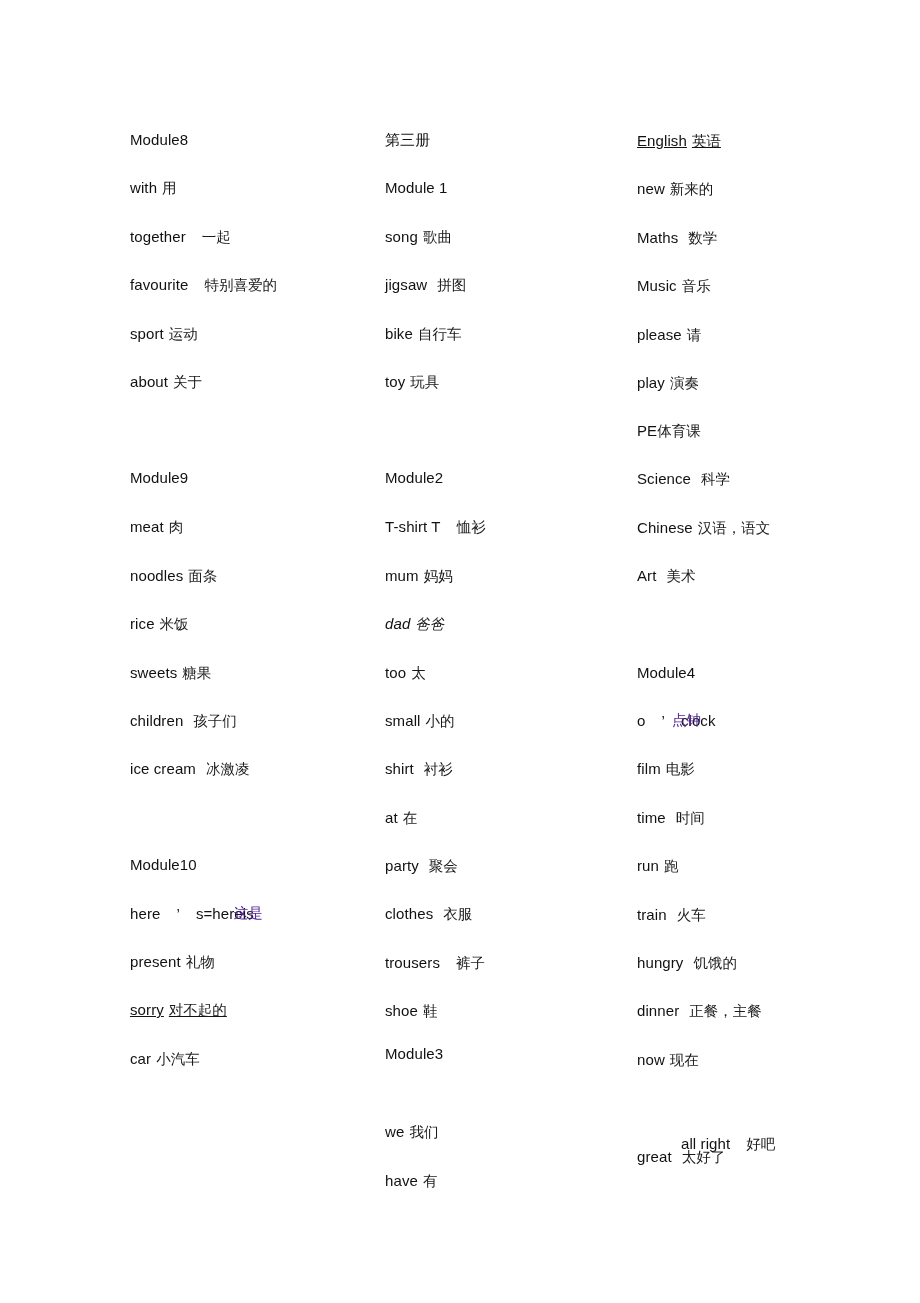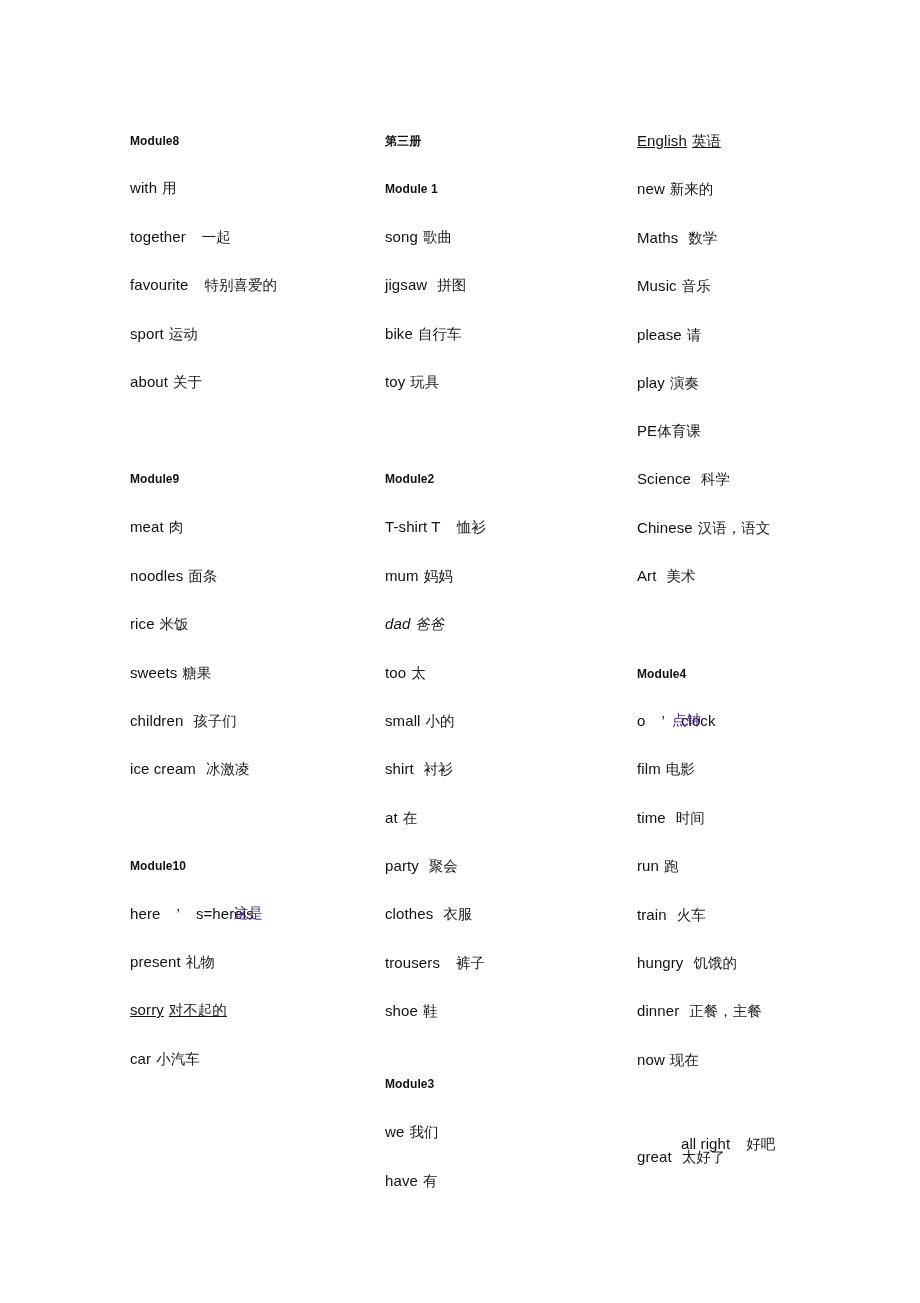--- a/index.html
+++ b/index.html
@@ -53,21 +53,21 @@
     font-size: 14.5px;
     color: #1a1a1a;
   }
   
   .sp-1 { display: inline-block; width: 5px; }
   .sp-2 { display: inline-block; width: 10px; }
   .sp-3 { display: inline-block; width: 16px; }
   .sp-0 { display: inline-block; width: 0px; }
 
   
-  .entry.heading .term { font-size: 12px; font-weight: bold; }
+  .entry.heading .term { font-size: 15px; }
 
   
   .overlap {
     position: relative;
     display: inline-block;
   }
   .overlap .over {
     position: absolute;
     left: -9px;
     top: 0;
@@ -113,21 +113,21 @@
       <div class="entry" style="top: 566px;"><span class="term">mum</span><span class="sp-1"></span><span class="gloss">妈妈</span></div>
       <div class="entry" style="top: 614px; font-style: italic;"><span class="term">dad</span><span class="sp-1"></span><span class="gloss">爸爸</span></div>
       <div class="entry" style="top: 663px;"><span class="term">too</span><span class="sp-1"></span><span class="gloss">太</span></div>
       <div class="entry" style="top: 711px;"><span class="term">small</span><span class="sp-1"></span><span class="gloss">小的</span></div>
       <div class="entry" style="top: 759px;"><span class="term">shirt</span><span class="sp-2"></span><span class="gloss">衬衫</span></div>
       <div class="entry" style="top: 808px;"><span class="term">at</span><span class="sp-1"></span><span class="gloss">在</span></div>
       <div class="entry" style="top: 856px;"><span class="term">party</span><span class="sp-2"></span><span class="gloss">聚会</span></div>
       <div class="entry" style="top: 904px;"><span class="term">clothes</span><span class="sp-2"></span><span class="gloss">衣服</span></div>
       <div class="entry" style="top: 953px;"><span class="term">trousers</span><span class="sp-3"></span><span class="gloss">裤子</span></div>
       <div class="entry" style="top: 1001px;"><span class="term">shoe</span><span class="sp-1"></span><span class="gloss">鞋</span></div>
-      <div class="entry heading" style="top: 1073px;"><span class="term">Module3</span></div>
+      <div class="entry heading" style="top: 1044px;"><span class="term">Module3</span></div>
       <div class="entry" style="top: 1122px;"><span class="term">we</span><span class="sp-1"></span><span class="gloss">我们</span></div>
       <div class="entry" style="top: 1171px;"><span class="term">have</span><span class="sp-1"></span><span class="gloss">有</span></div>
     </div>
   <div class="column col-3">
       <div class="entry" style="top: 131px; text-decoration: underline;"><span class="term">English</span><span class="sp-1"></span><span class="gloss">英语</span></div>
       <div class="entry" style="top: 179px; text-align: right;"><span class="term">new</span><span class="sp-1"></span><span class="gloss">新来的</span></div>
       <div class="entry" style="top: 228px;"><span class="term">Maths</span><span class="sp-2"></span><span class="gloss">数学</span></div>
       <div class="entry" style="top: 276px;"><span class="term">Music</span><span class="sp-1"></span><span class="gloss">音乐</span></div>
       <div class="entry" style="top: 325px;"><span class="term">please</span><span class="sp-1"></span><span class="gloss">请</span></div>
       <div class="entry" style="top: 373px;"><span class="term">play</span><span class="sp-1"></span><span class="gloss">演奏</span></div>

